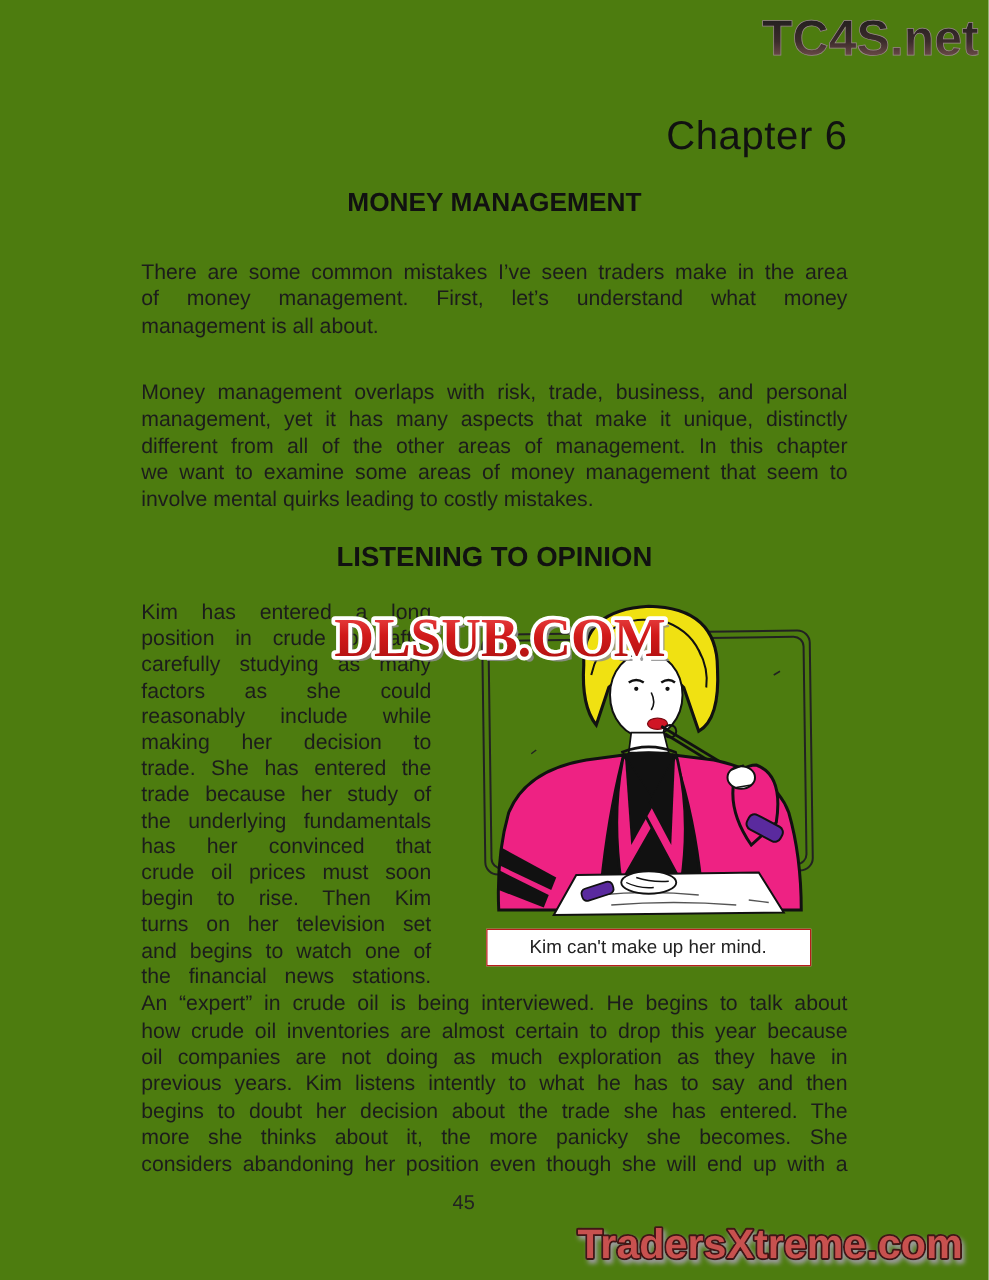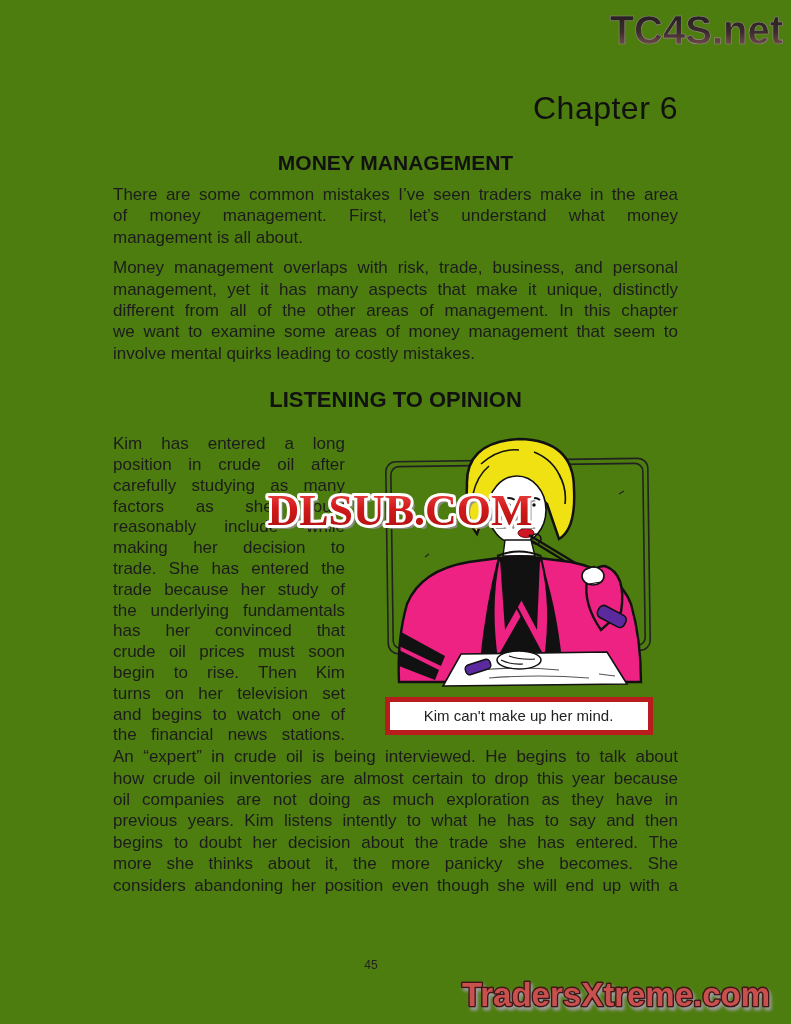--- a/index.html
+++ b/index.html
@@ -9,44 +9,44 @@
   }
   .content{position:absolute;left:113px;top:0;width:565px;}
   .top-logo{position:absolute;top:2px;right:4px;width:240px;height:56px;}
   .chapter-title{
     margin-top:90px;text-align:right;font-size:32px;font-weight:400;
     letter-spacing:0.5px;color:#111;
   }
   .chapter-subtitle{
     margin-top:24px;text-align:center;font-size:21px;font-weight:bold;color:#111;
   }
-  .para{margin-top:9px;}
+  .para{margin-top:32px;}
   .jline,.lline{
     font-size:17px;line-height:21.4px;color:#1c1c1c;
     text-align:justify;
   }
   .jline{text-align-last:justify;}
   .lline{text-align-last:left;}
   .section-heading{
     margin-top:23px;text-align:center;font-size:22px;font-weight:bold;color:#111;
   }
   .columns{display:flex;margin-top:21px;justify-content:flex-end;}
   .leftcol{width:232px;flex:0 0 232px;}
   .leftcol .jline{line-height:20.8px;}
   .figurecol{flex:1;display:flex;flex-direction:column;align-items:center;padding-left:14px;}
   .figure-svg{width:300px;height:256px;}
   .caption-box{
-    margin-top:7px;width:258px;border:5px solid #b91c1c;background:#fff;
+    margin-top:7px;width:258px;border:1px solid #b91c1c;background:#fff;
     text-align:center;font-size:15px;color:#222;padding:5px 0 6px 0;
   }
   .para-continued{margin-top:0;}
   .watermark{position:absolute;left:250px;top:483px;width:302px;height:56px;z-index:30;}
   .page-number{
     position:absolute;left:0;width:742px;bottom:52px;text-align:center;
-    font-size:12px;color:#222;
+    font-size:16px;color:#222;
   }
   .bottom-banner{position:absolute;right:10px;bottom:2px;width:330px;height:54px;}
 </style>
 </head>
 <body>
 
 <div class="page">
 
   <svg class="top-logo" viewBox="0 0 240 56">
     <defs>

